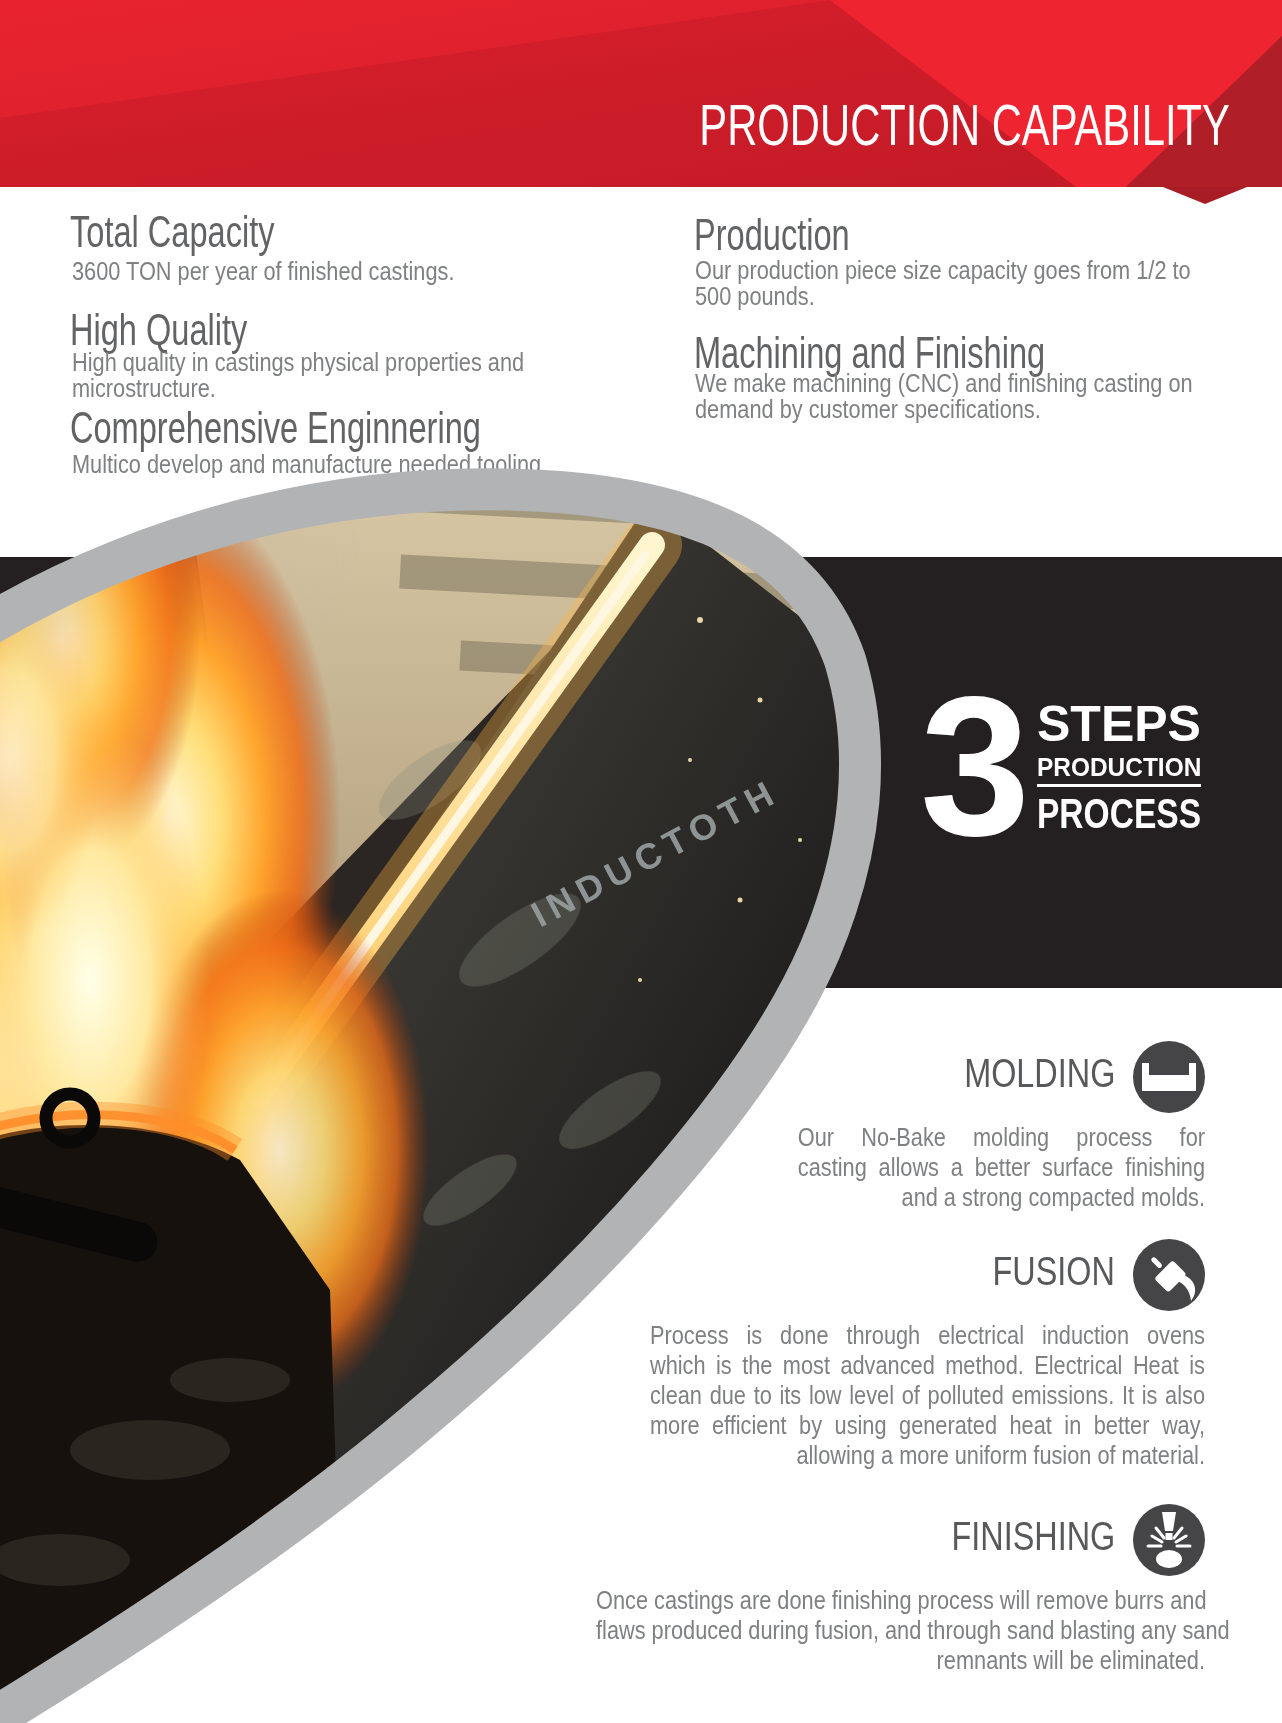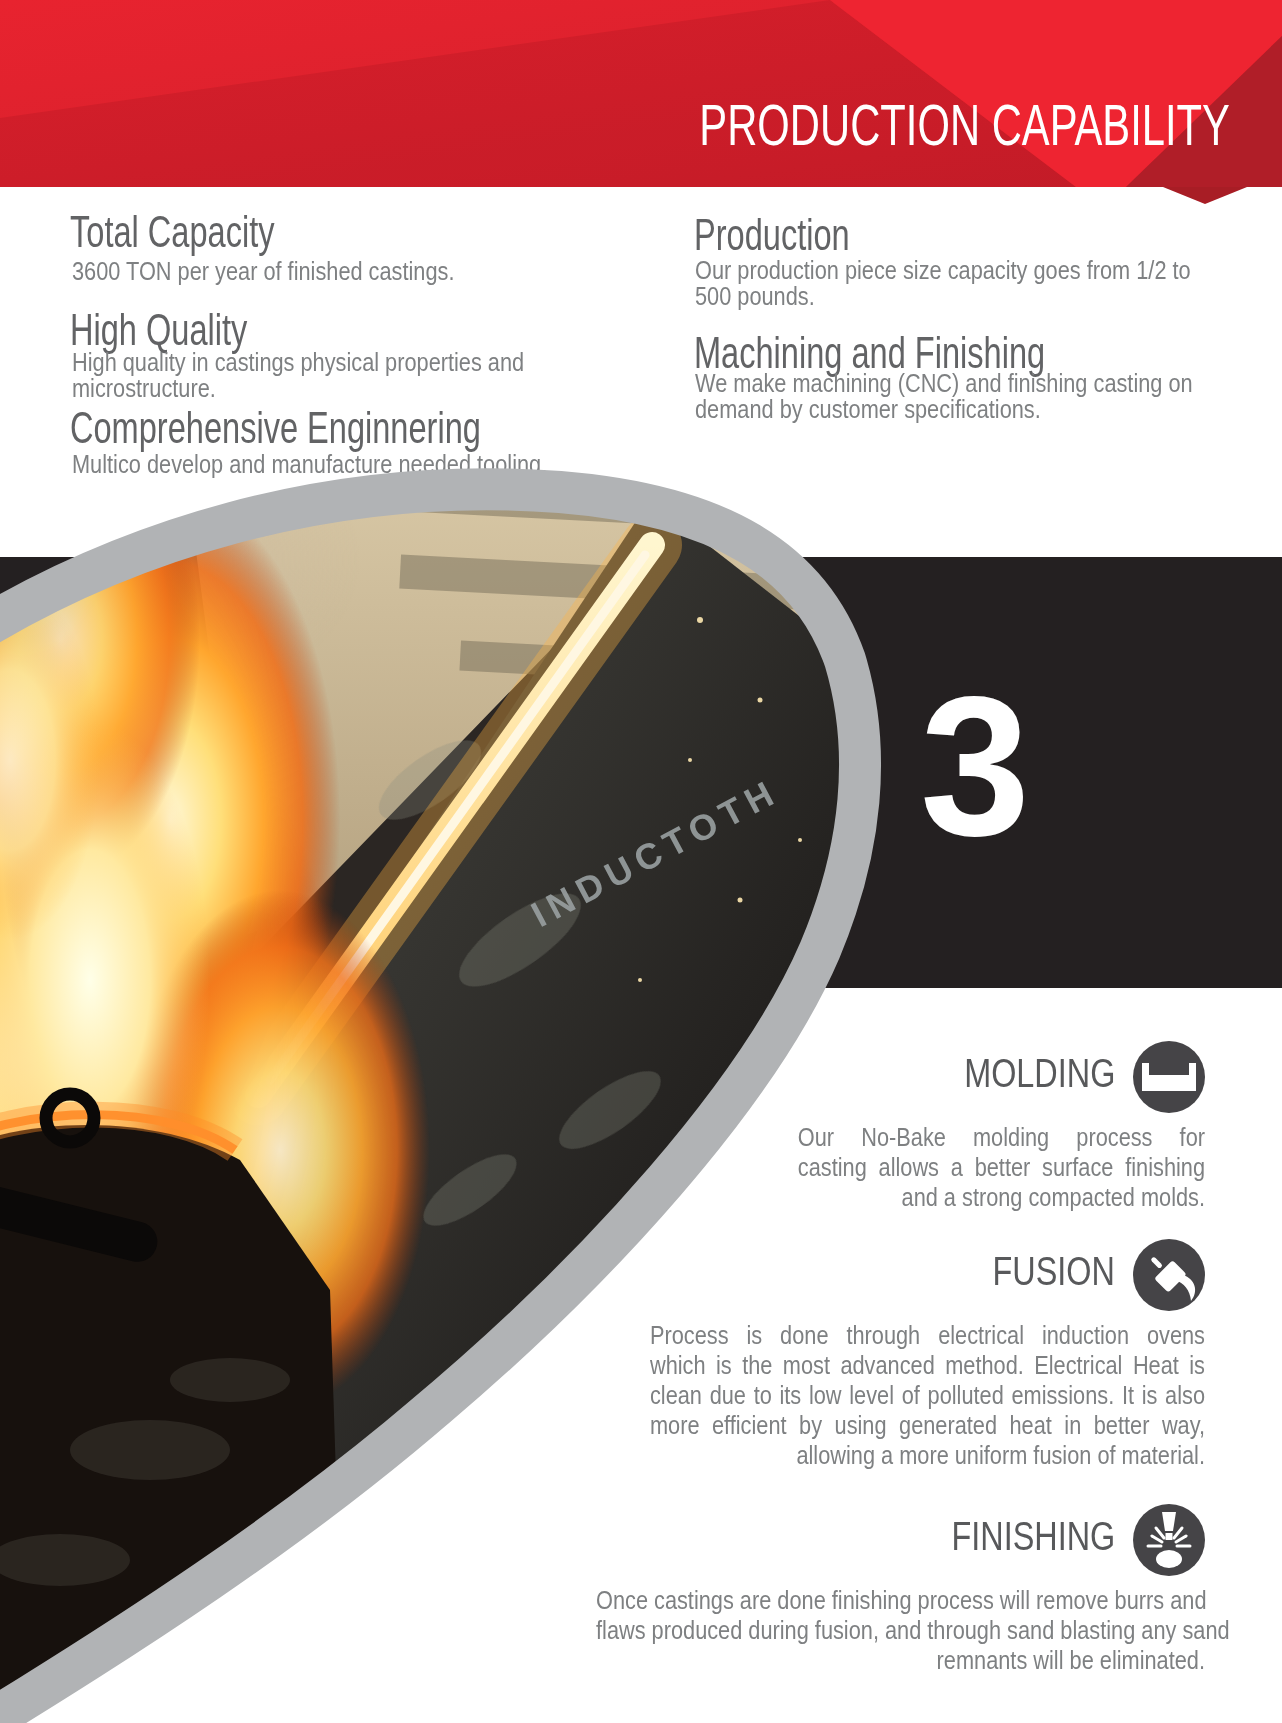--- a/index.html
+++ b/index.html
@@ -181,20 +181,26 @@
         <ellipse cx="230" cy="1380" rx="60" ry="22"></ellipse>
       </g>
     </g>
 
     <path d="M -45 645 C 120 540 330 475 560 492 C 720 505 810 560 845 660
              C 872 750 862 850 820 950 C 760 1090 600 1270 420 1420
              C 290 1530 140 1630 -50 1745 L -70 645 Z" fill="none" stroke="#b1b3b5" stroke-width="42"></path>
   </svg>
 
   <div class="steps-num">3</div>
+  <div class="steps-col">
+    <div class="steps-w1">STEPS</div>
+    <div class="steps-w2">PRODUCTION</div>
+    <div class="steps-rule"></div>
+    <div class="steps-w3">PROCESS</div>
+  </div>
 
   <div class="step-h" style="top:1056px">MOLDING</div>
   <div class="step-icon" style="top:1041px">
     <svg width="72" height="72" viewBox="-36 -36 72 72">
       <g fill="#ffffff">
         <rect x="-27" y="-14" width="7" height="12"></rect>
         <rect x="20" y="-14" width="7" height="12"></rect>
         <rect x="-27" y="-2" width="54" height="16"></rect>
       </g>
     </svg>

